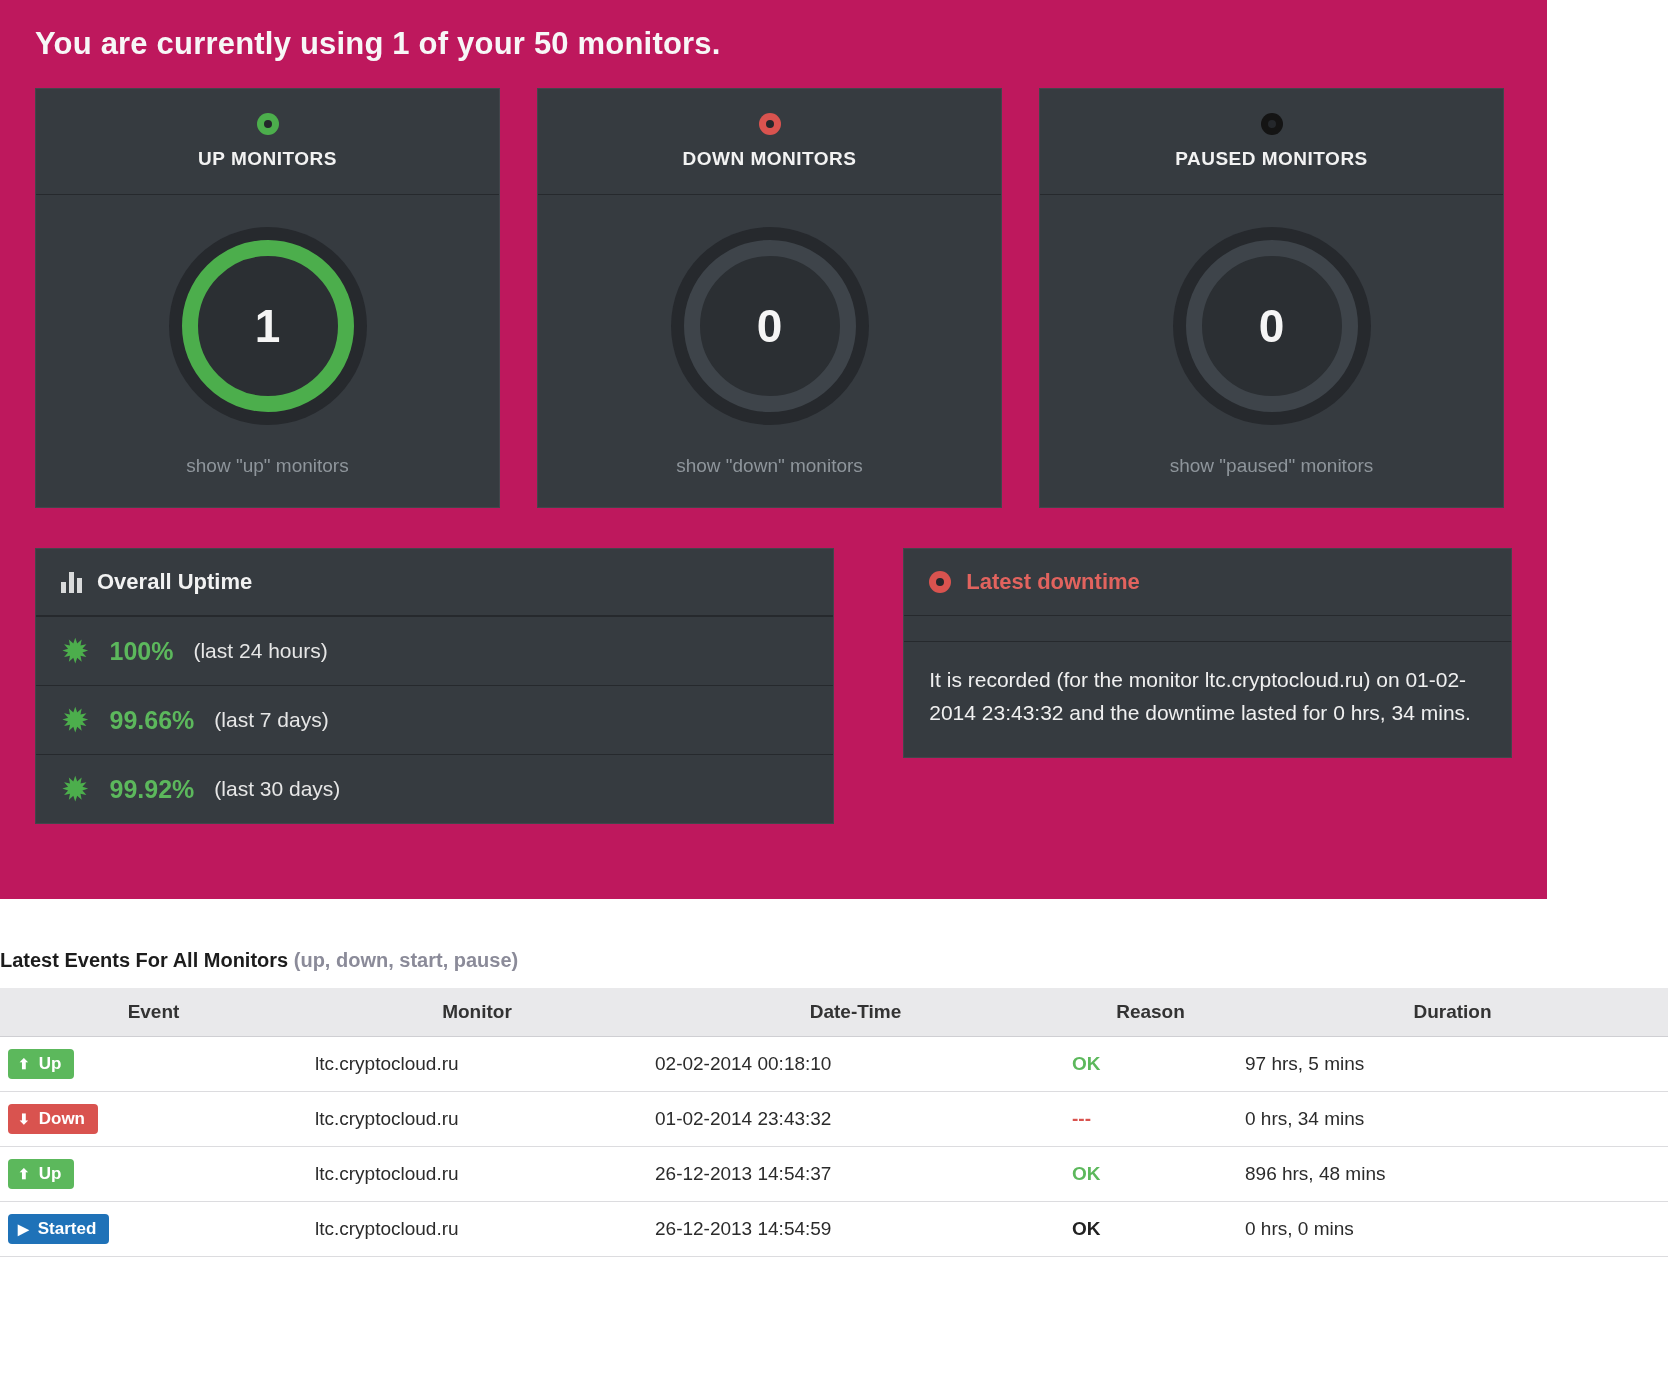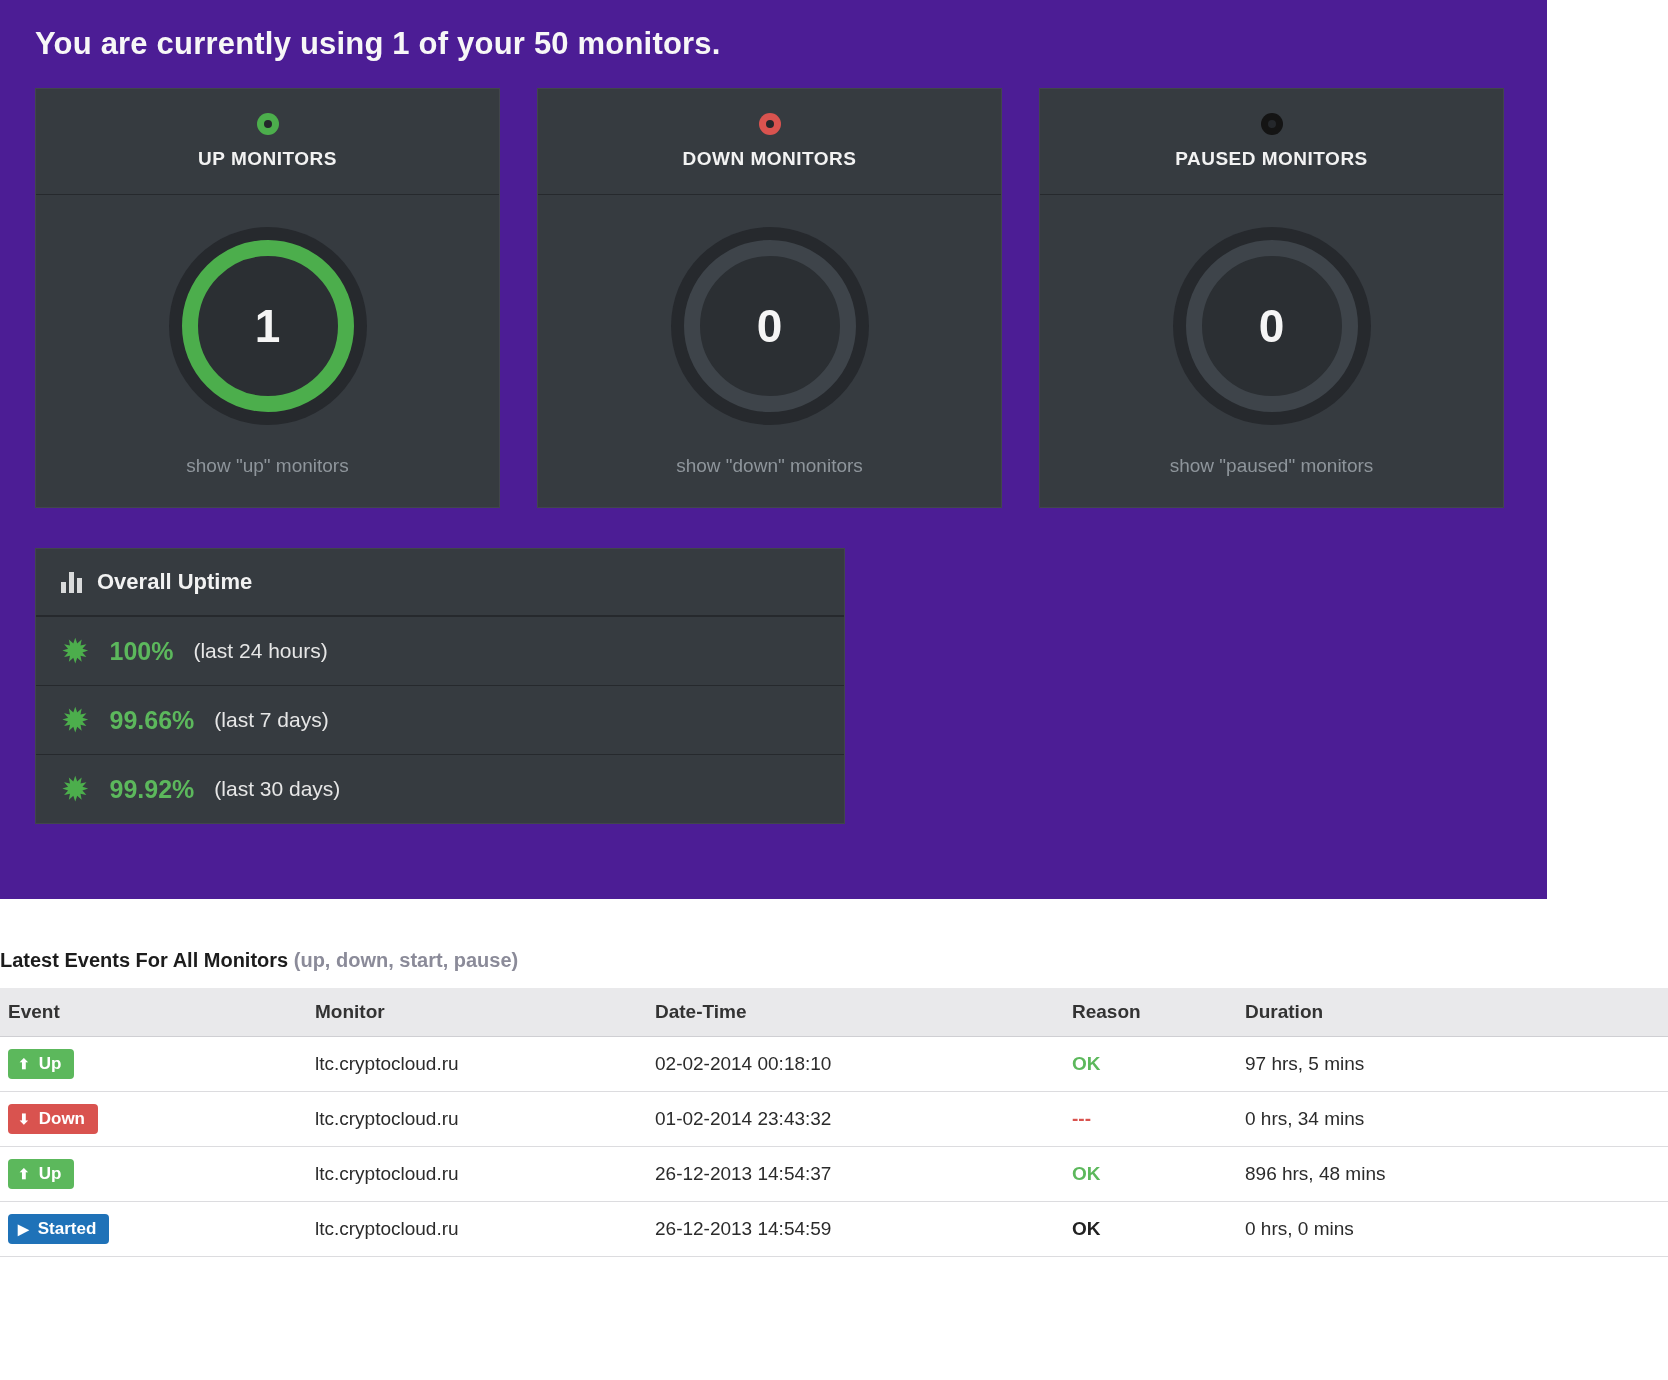--- a/index.html
+++ b/index.html
@@ -3,21 +3,21 @@
 <meta charset="utf-8">
 <style>
   * { margin:0; padding:0; box-sizing:border-box; }
   body {
     width:1668px; min-height:1380px; background:#ffffff;
     font-family:"Liberation Sans", sans-serif; color:#333;
   }
 
   
   .dark-panel {
-    width:1547px; background:#4c1d95; padding:26px 35px 75px 35px;
+    width:1547px; background:#be185d; padding:26px 35px 75px 35px;
   }
   .panel-title {
     color:#f7f7f7; font-size:31px; font-weight:bold; letter-spacing:0.2px;
     margin-bottom:26px;
   }
 
   .cards-row { display:flex; gap:37px; }
   .monitor-card {
     width:465px; background:#363b40; border:1px solid #41464b;
   }
@@ -91,22 +91,22 @@
   
   .events-section { padding:0;margin-top:28px; }
   .events-heading {
     font-size:20px; font-weight:bold; color:#1c1c1c;
     margin:50px 0 16px 0;
   }
   .events-heading .suffix { color:#8b8b99; }
 
   table.events-table { width:100%; border-collapse:collapse; }
   .events-table th {
-    background:#e9e9eb; text-align:left; font-size:19px; color:#333;
-    padding:13px 8px; border-bottom:1px solid #cfcfd3; font-weight:bold;
+    background:#e9e9eb; text-align:center; font-size:19px; color:#333;
+    padding:13px 0; border-bottom:1px solid #cfcfd3; font-weight:bold;
   }
   .events-table th:nth-child(1) { width:307px; }
   .events-table th:nth-child(2) { width:340px; }
   .events-table th:nth-child(3) { width:417px; }
   .events-table th:nth-child(4) { width:173px; }
   .events-table td {
     padding:12px 8px; font-size:19px; color:#2b2b2b;
     border-bottom:1px solid #dcdcdf; background:#fff;
   }
   .badge {
@@ -204,20 +204,30 @@
         <span class="uptime-percent">99.66%</span>
         <span class="uptime-period">(last 7 days)</span>
       </div>
       <div class="uptime-row">
         <span class="burst-icon">✹</span>
         <span class="uptime-percent">99.92%</span>
         <span class="uptime-period">(last 30 days)</span>
       </div>
     </div>
 
+    <div class="downtime-panel">
+      <div class="downtime-header">
+        <span class="dot dot-red">
+            <span class="dot-inner"></span>
+          </span>
+        <span class="downtime-title">Latest downtime</span>
+      </div>
+      <div class="downtime-spacer"></div>
+      <div class="downtime-text">It is recorded (for the monitor ltc.cryptocloud.ru) on 01-02-2014 23:43:32 and the downtime lasted for 0 hrs, 34 mins.</div>
+    </div>
 
   </div>
 </div>
 
 <div class="events-section">
   <div class="events-heading">
     <span>Latest Events For All Monitors</span>
     <span class="suffix">(up, down, start, pause)</span>
   </div>
 

